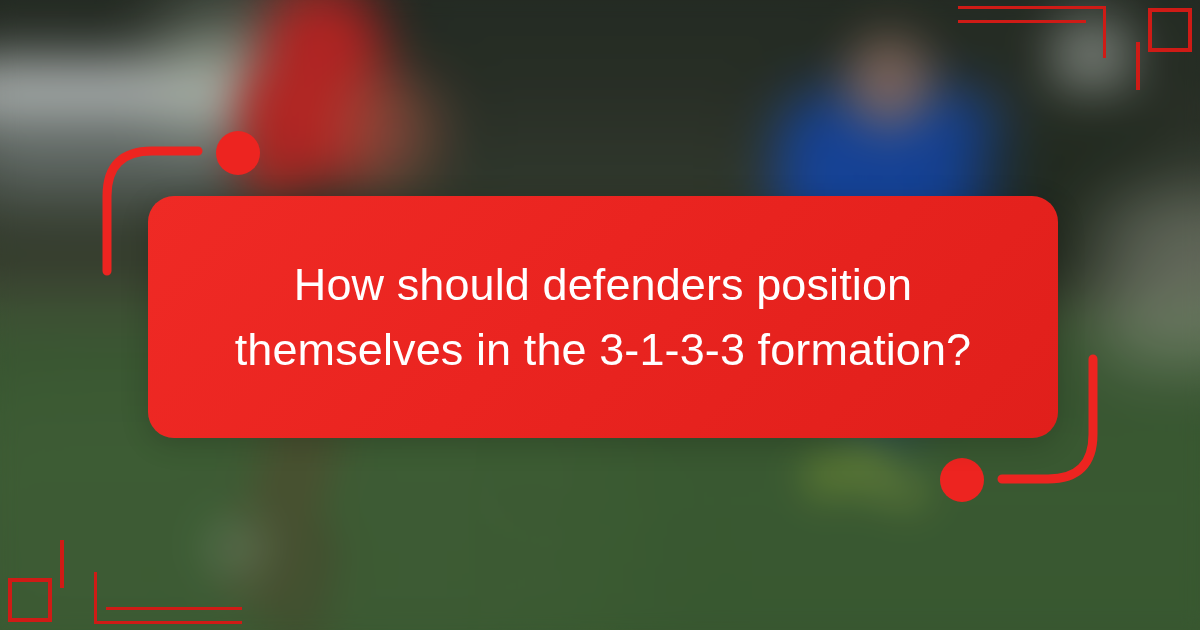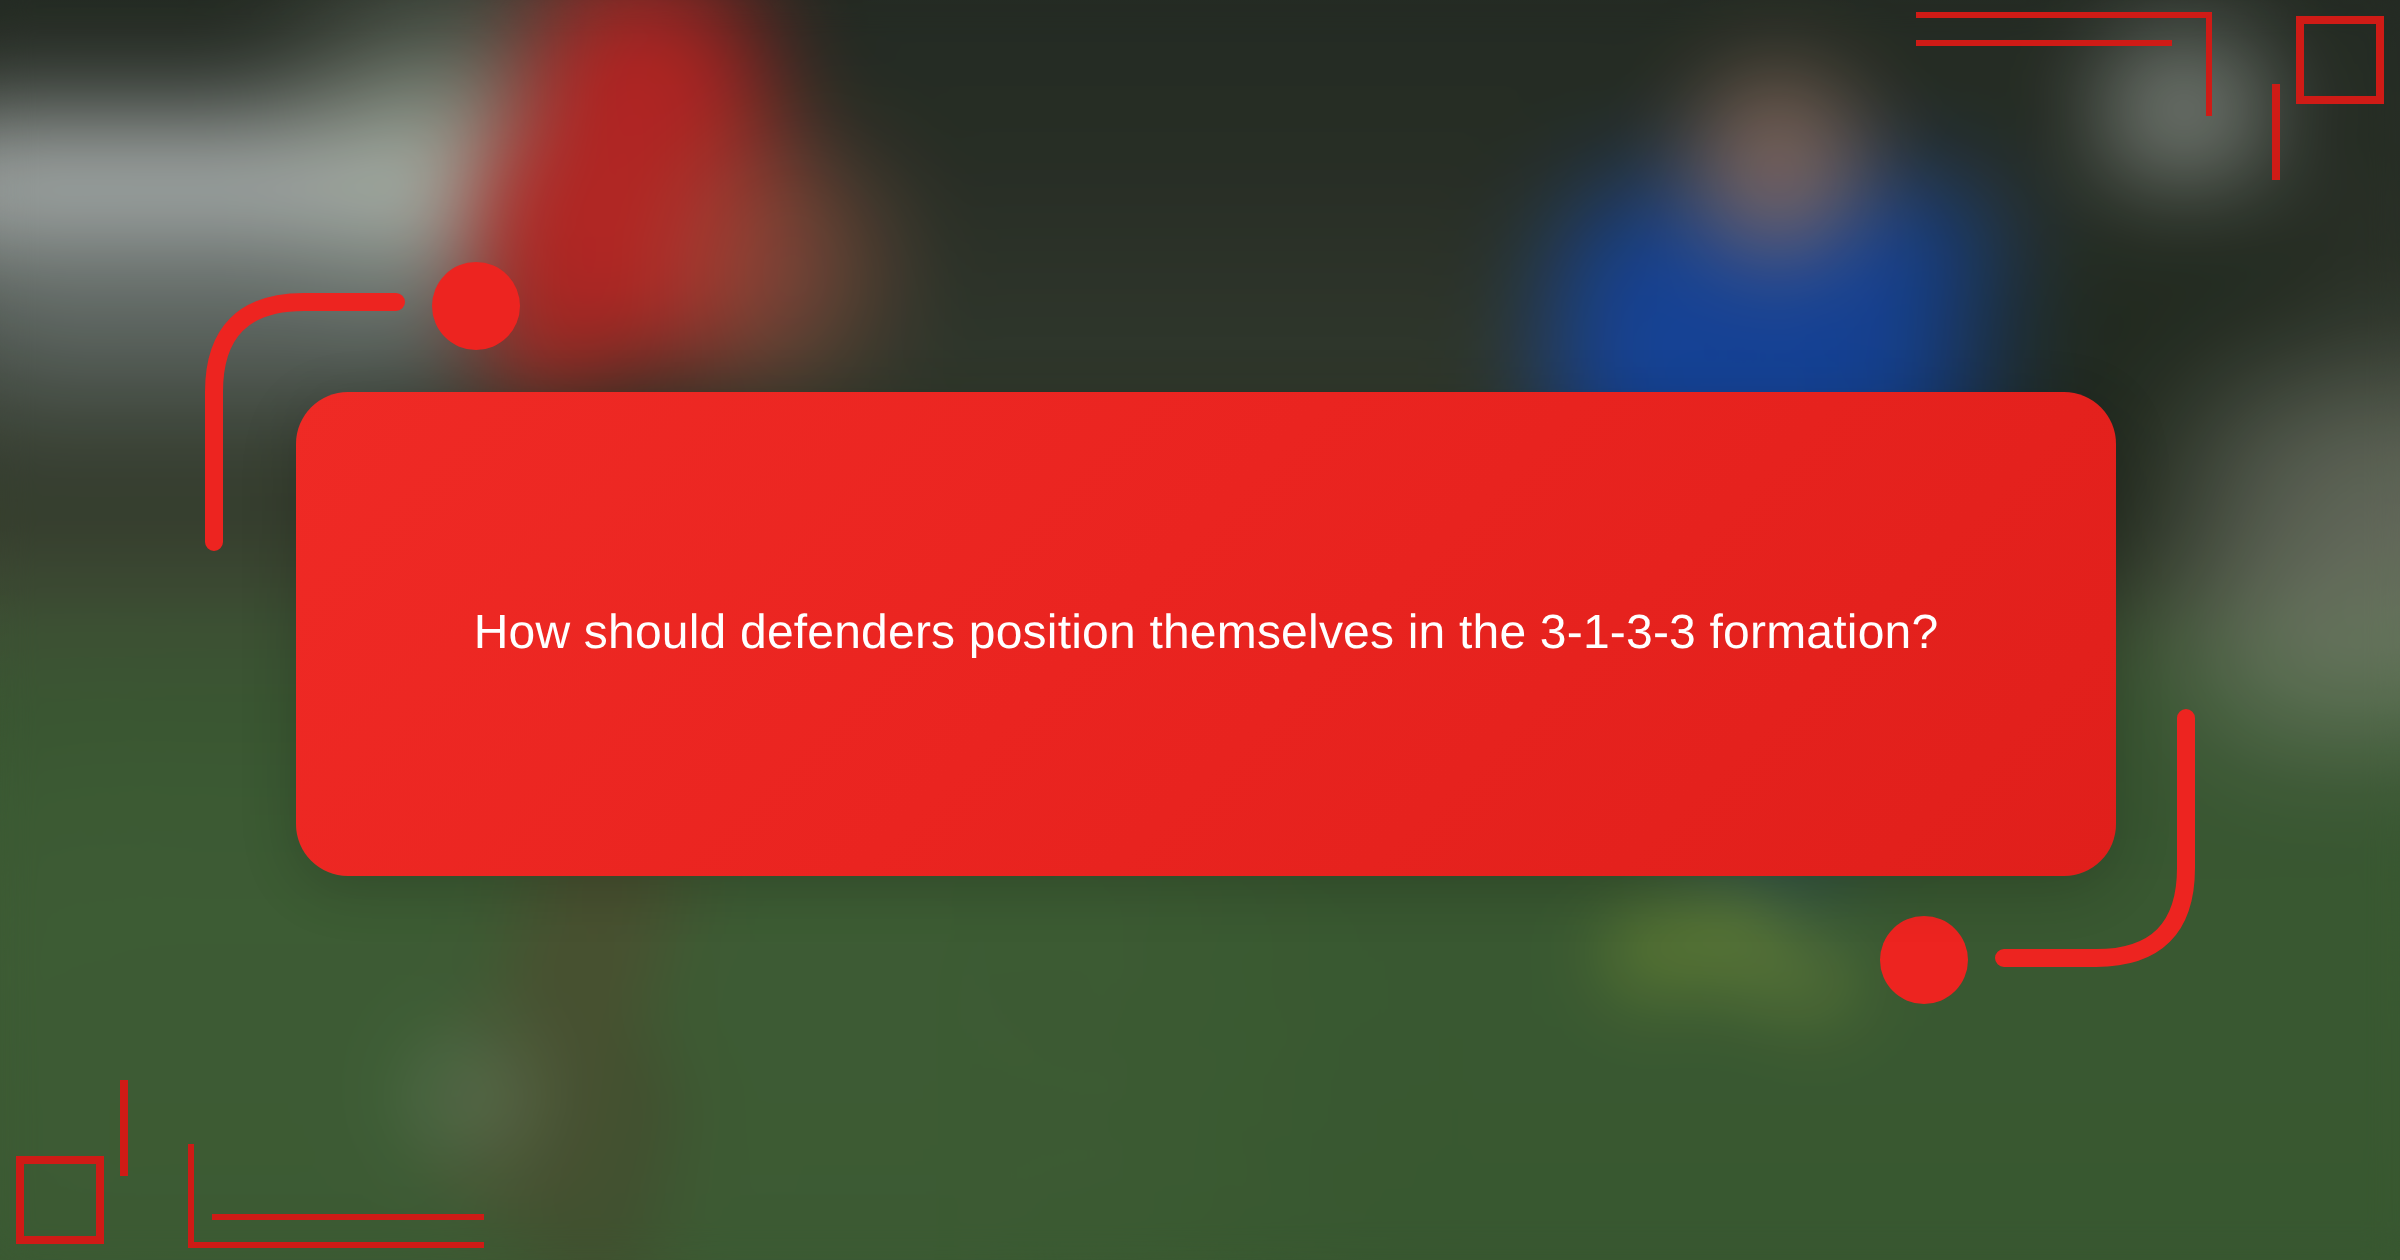--- a/index.html
+++ b/index.html
@@ -153,21 +153,21 @@
     width:910px; height:242px;
     background:linear-gradient(135deg,#ef2a25 0%,#ea2420 45%,#e01f1b 100%);
     border-radius:26px;
     display:flex;
     align-items:center;
     justify-content:center;
     box-shadow:0 6px 28px rgba(0,0,0,0.18);
   }
   .card-title {
     color:#ffffff;
-    font-size:24px;
+    font-size:45px;
     line-height:1.45;
     font-weight:400;
     text-align:center;
     max-width:790px;
     letter-spacing:0.1px;
   }
 </style>
 </head>
 <body>
 

